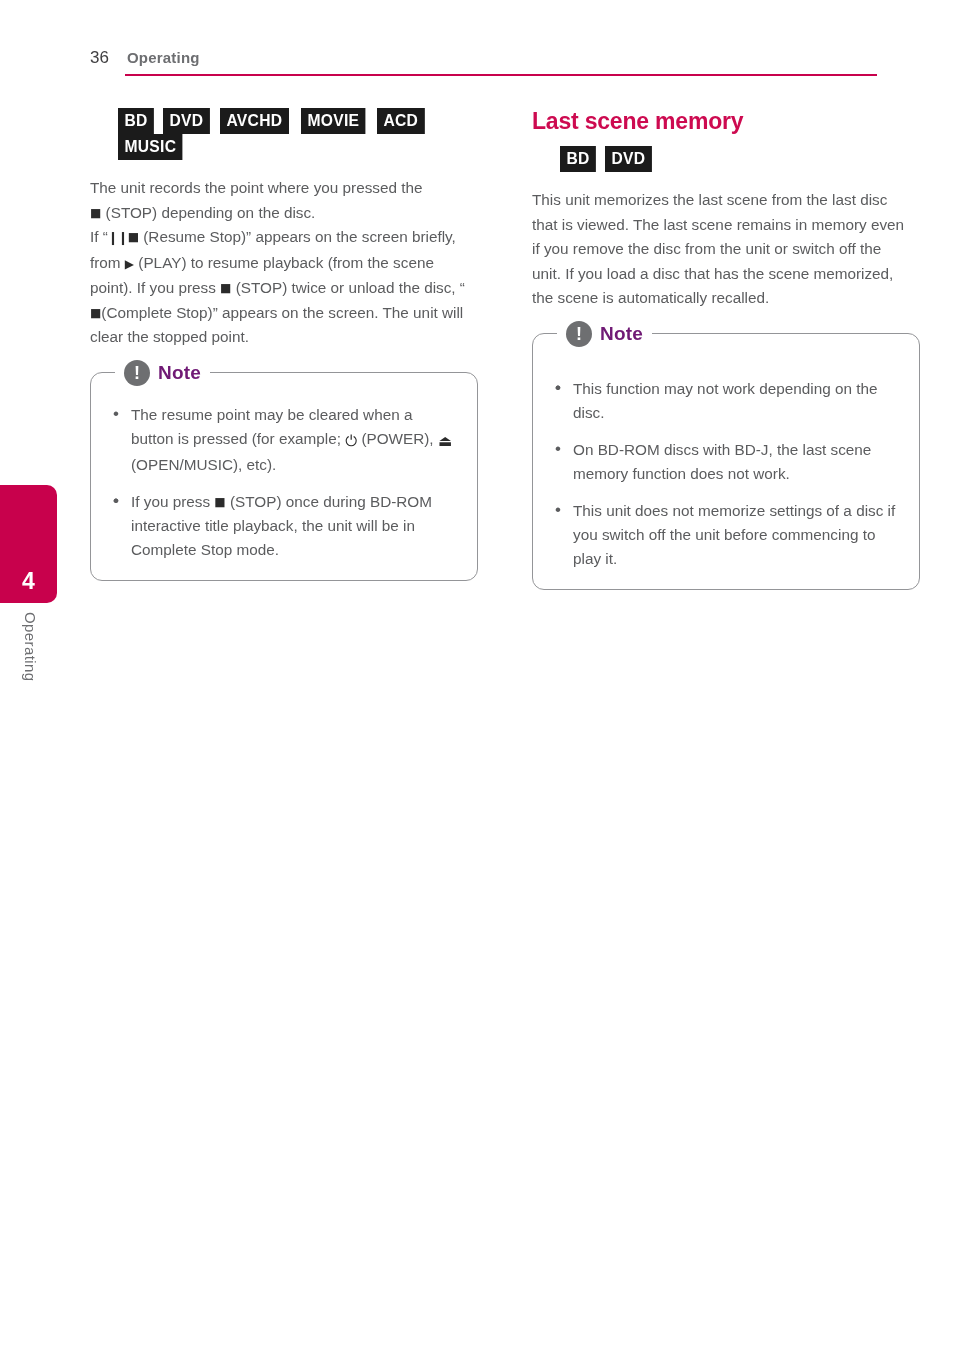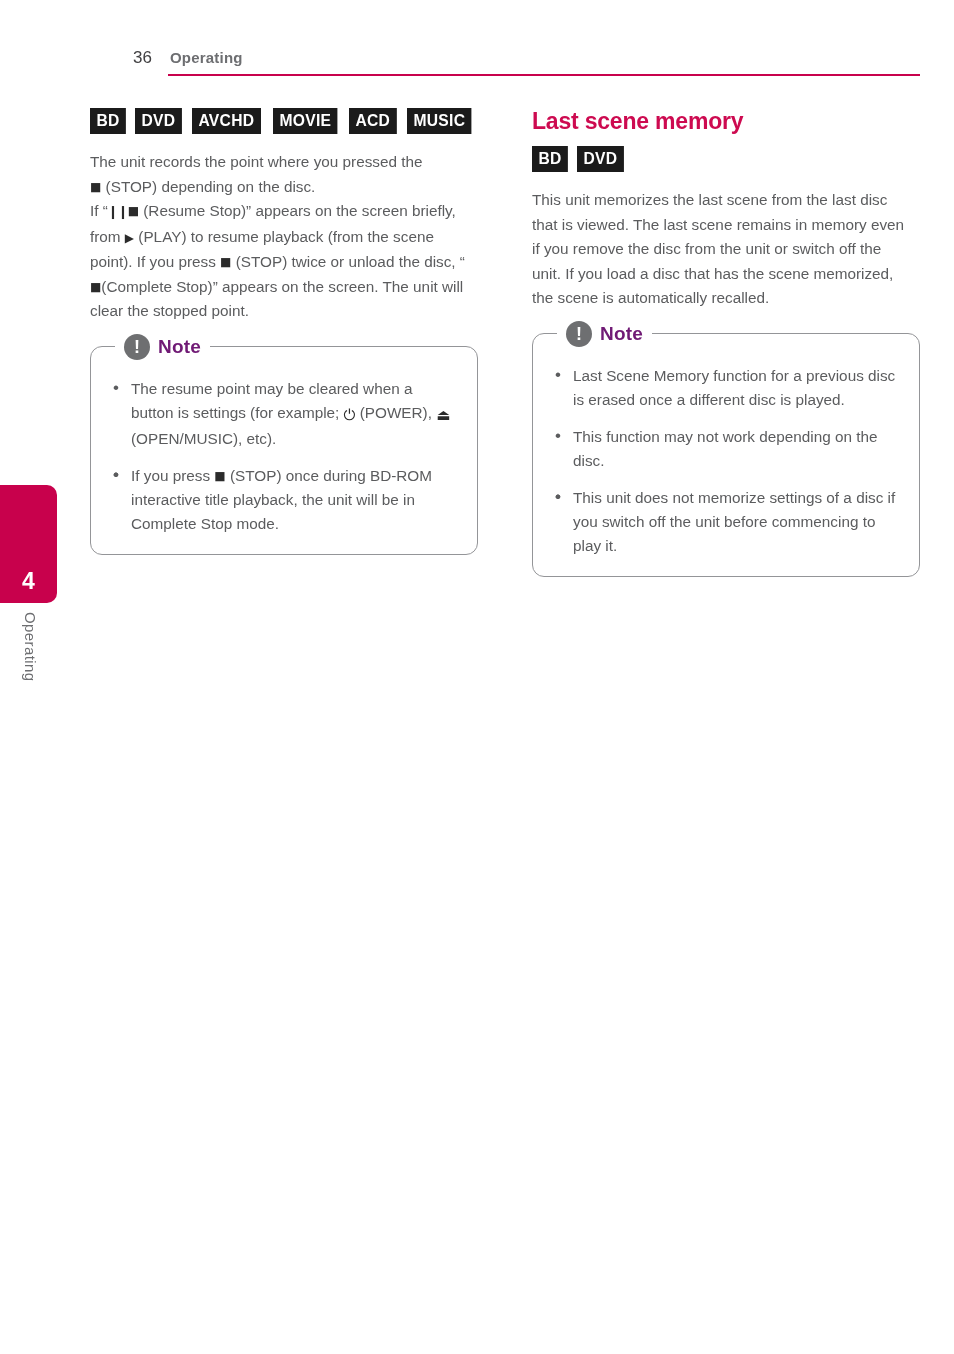--- a/index.html
+++ b/index.html
@@ -50,21 +50,20 @@
     white-space: nowrap;
   }
 
   
   .page-header {
     position: absolute;
     left: 90px;
     top: 48px;
     width: 790px;
     height: 32px;
-    margin-left: 43px;
   }
   .page-num {
     position: absolute;
     left: 0;
     top: 0;
     font-size: 17px;
     color: #414042;
     font-family: "Liberation Sans", sans-serif;
   }
   .page-section {
@@ -104,20 +103,21 @@
     font-family: "Liberation Sans", sans-serif;
   }
 
   
   .badges {
     display: flex;
     flex-wrap: wrap;
     gap: 0 6px;
     max-width: 388px;
     margin-bottom: 16px;
+    margin-left: 28px;
   }
   .badge {
     background: #1b1b1b;
     color: #ffffff;
     font-weight: bold;
     font-size: 17px;
     line-height: 26px;
     height: 26px;
     padding: 0 7px;
     font-family: "Liberation Sans Narrow", "Liberation Sans", sans-serif;
@@ -242,21 +242,21 @@
     <span>If you press </span><span class="sym sym-stop">■</span><span> (STOP) twice or unload the disc, “</span><span class="sym sym-stop">■</span><span>(Complete Stop)” appears on the screen. The unit will clear the stopped point.</span>
   </p>
 
   <div class="note-box">
     <div class="note-head">
       <div class="note-icon">!</div>
       <div class="note-title">Note</div>
     </div>
     <ul class="note-list">
       <li>
-        <span class="bullet">•</span><span>The resume point may be cleared when a button is settings (for example; </span><span class="sym sym-power">⏻</span><span> (POWER), </span><span class="sym sym-eject">⏏</span><span> (OPEN/MUSIC), etc).</span>
+        <span class="bullet">•</span><span>The resume point may be cleared when a button is pressed (for example; </span><span class="sym sym-power">⏻</span><span> (POWER), </span><span class="sym sym-eject">⏏</span><span> (OPEN/MUSIC), etc).</span>
       </li>
       <li>
         <span class="bullet">•</span>
       </li>
       <li>
         <span class="bullet">•</span><span>If you press </span><span class="sym sym-stop">■</span><span> (STOP) once during BD-ROM interactive title playback, the unit will be in Complete Stop mode.</span>
       </li>
     </ul>
   </div>
 </div>
@@ -272,26 +272,26 @@
 
   <p class="body-text">This unit memorizes the last scene from the last disc that is viewed. The last scene remains in memory even if you remove the disc from the unit or switch off the unit. If you load a disc that has the scene memorized, the scene is automatically recalled.</p>
 
   <div class="note-box">
     <div class="note-head">
       <div class="note-icon">!</div>
       <div class="note-title">Note</div>
     </div>
     <ul class="note-list">
       <li>
-        <span class="bullet">•</span><span>Last Scene Memory function for a previous disc is erased once a different disc is played.</span>
+        <span class="bullet">•</span>
       </li>
       <li>
         <span class="bullet">•</span><span>This function may not work depending on the disc.</span>
       </li>
       <li>
-        <span class="bullet">•</span>
+        <span class="bullet">•</span><span>On BD-ROM discs with BD-J, the last scene memory function does not work.</span>
       </li>
       <li>
         <span class="bullet">•</span><span>This unit does not memorize settings of a disc if you switch off the unit before commencing to play it.</span>
       </li>
     </ul>
   </div>
 </div>
 
 </body></html>

